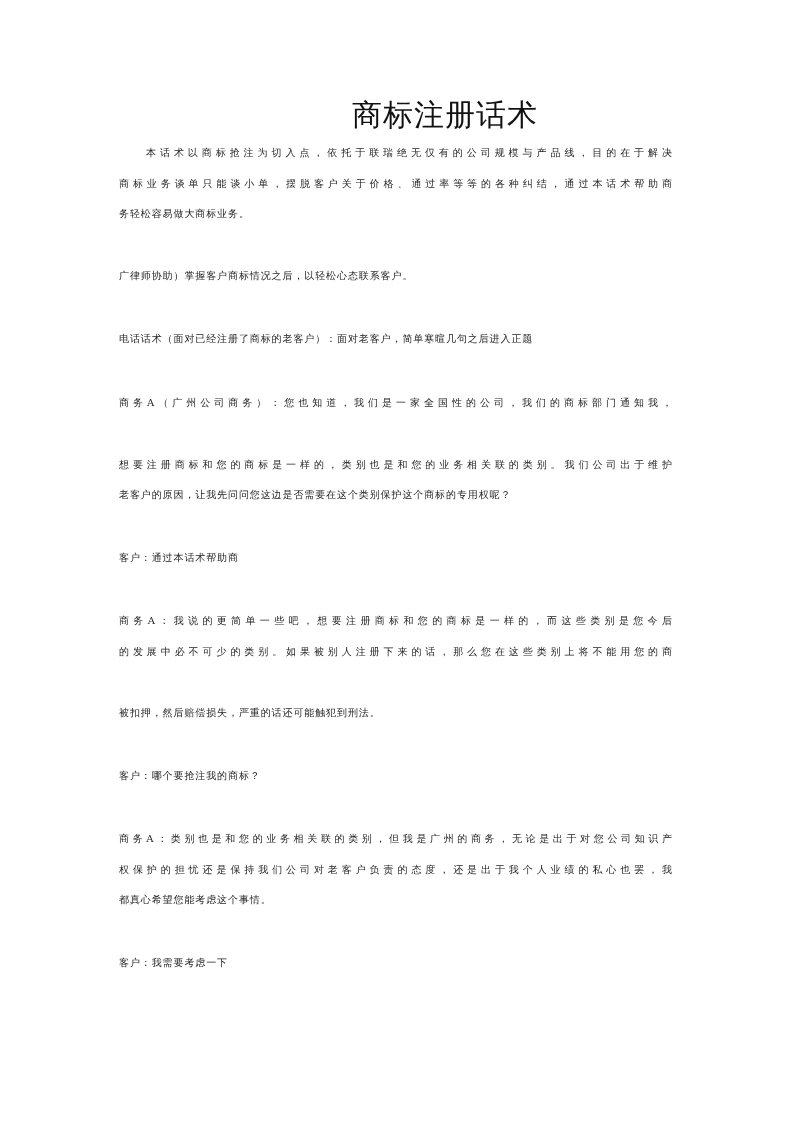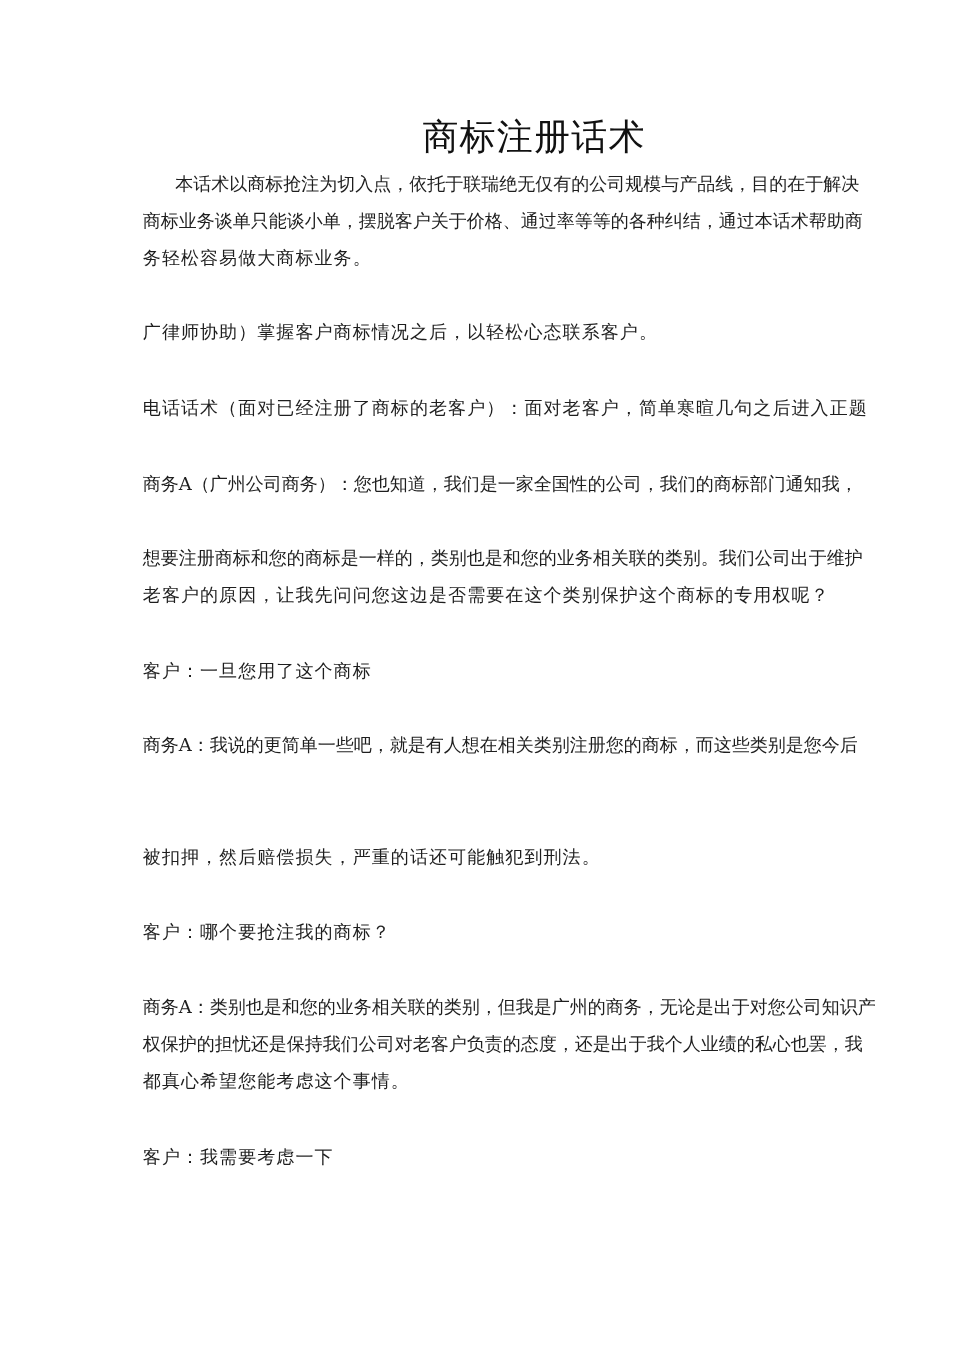--- a/index.html
+++ b/index.html
@@ -12,49 +12,50 @@
       position: absolute; left: 0; top: 97px; width: 794px;
       text-align: center;
       font-family: Liberation Mono, monospace;
       font-size: 30px; line-height: 40px; color: #111;
       letter-spacing: 1px;
       padding-left: 48px;
     }
     .line {
       position: absolute; left: 119px; width: 553px;
       font-family: "DejaVu Serif", "Liberation Serif", serif;
-      font-size: 15px; line-height: 20px; height: 20px;
+      font-size: 10px; line-height: 20px; height: 20px;
       color: #1e1e1e; white-space: nowrap;
       text-align: justify; text-align-last: justify;
     }
     .line.indent { left: 146px; width: 526px; }
-    .line.short { text-align: right; text-align-last: left; letter-spacing: 0.9px; }
+    .line.short { text-align: right; text-align-last: left; letter-spacing: 0.9px; font-family: Liberation Mono, monospace; }
   </style>
 </head>
 <body>
 
 <div class="page">
 
   <div class="title">商标注册话术</div>
 
   <div class="line indent" style="top:143px">本话术以商标抢注为切入点，依托于联瑞绝无仅有的公司规模与产品线，目的在于解决</div>
   <div class="line" style="top:174px">商标业务谈单只能谈小单，摆脱客户关于价格、通过率等等的各种纠结，通过本话术帮助商</div>
   <div class="line short" style="top:205px">务轻松容易做大商标业务。</div>
 
   <div class="line short" style="top:267px">广律师协助）掌握客户商标情况之后，以轻松心态联系客户。</div>
 
   <div class="line short" style="top:330px">电话话术（面对已经注册了商标的老客户）：面对老客户，简单寒暄几句之后进入正题</div>
 
   <div class="line" style="top:393px">商务A（广州公司商务）：您也知道，我们是一家全国性的公司，我们的商标部门通知我，</div>
   <div class="line" style="top:455px">想要注册商标和您的商标是一样的，类别也是和您的业务相关联的类别。我们公司出于维护</div>
   <div class="line short" style="top:486px">老客户的原因，让我先问问您这边是否需要在这个类别保护这个商标的专用权呢？</div>
 
-  <div class="line short" style="top:549px">客户：一旦您用了这个商标</div>
+  <div class="line short" style="top:549px">客户：通过本话术帮助商</div>
 
-  <div class="line" style="top:611px">商务A：我说的更简单一些吧，就是有人想在相关类别注册您的商标，而这些类别是您今后</div>
+  <div class="line" style="top:611px">商务A：我说的更简单一些吧，想要注册商标和您的商标是一样的，而这些类别是您今后</div>
+  <div class="line" style="top:642px">的发展中必不可少的类别。如果被别人注册下来的话，那么您在这些类别上将不能用您的商</div>
   <div class="line short" style="top:704px">被扣押，然后赔偿损失，严重的话还可能触犯到刑法。</div>
 
   <div class="line short" style="top:767px">客户：哪个要抢注我的商标？</div>
 
   <div class="line" style="top:829px">商务A：类别也是和您的业务相关联的类别，但我是广州的商务，无论是出于对您公司知识产</div>
   <div class="line" style="top:860px">权保护的担忧还是保持我们公司对老客户负责的态度，还是出于我个人业绩的私心也罢，我</div>
   <div class="line short" style="top:891px">都真心希望您能考虑这个事情。</div>
 
   <div class="line short" style="top:954px">客户：我需要考虑一下</div>
 

